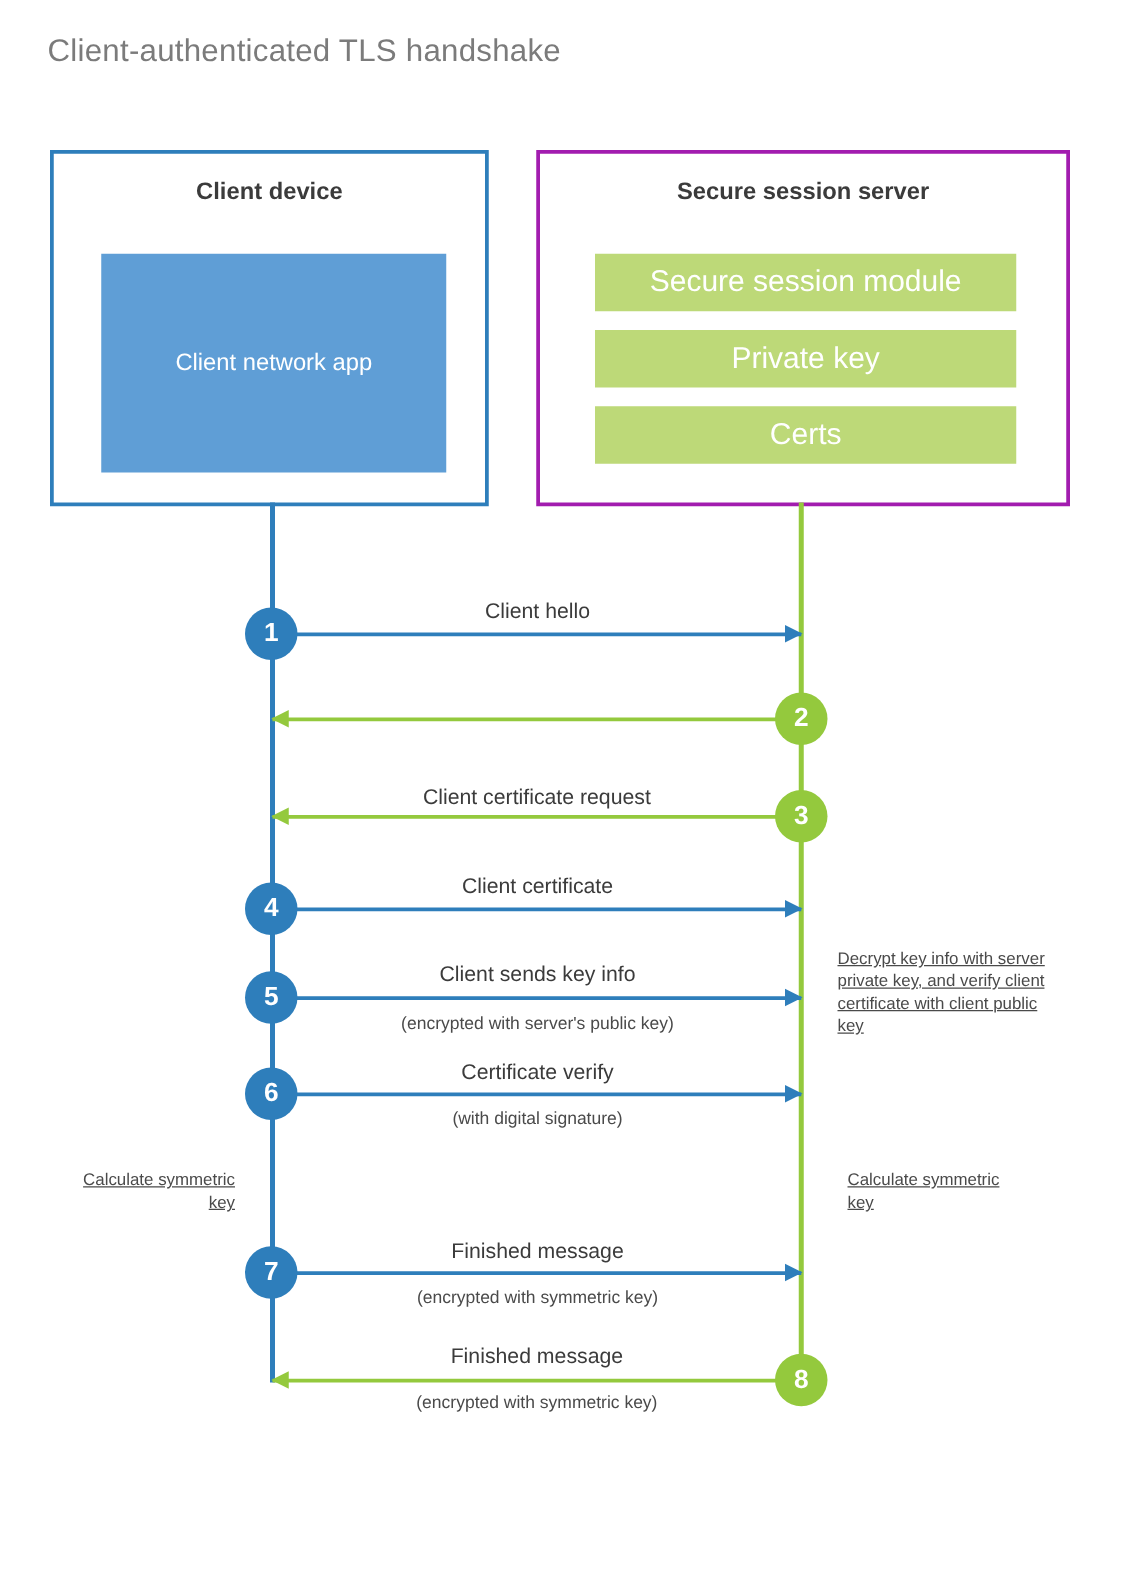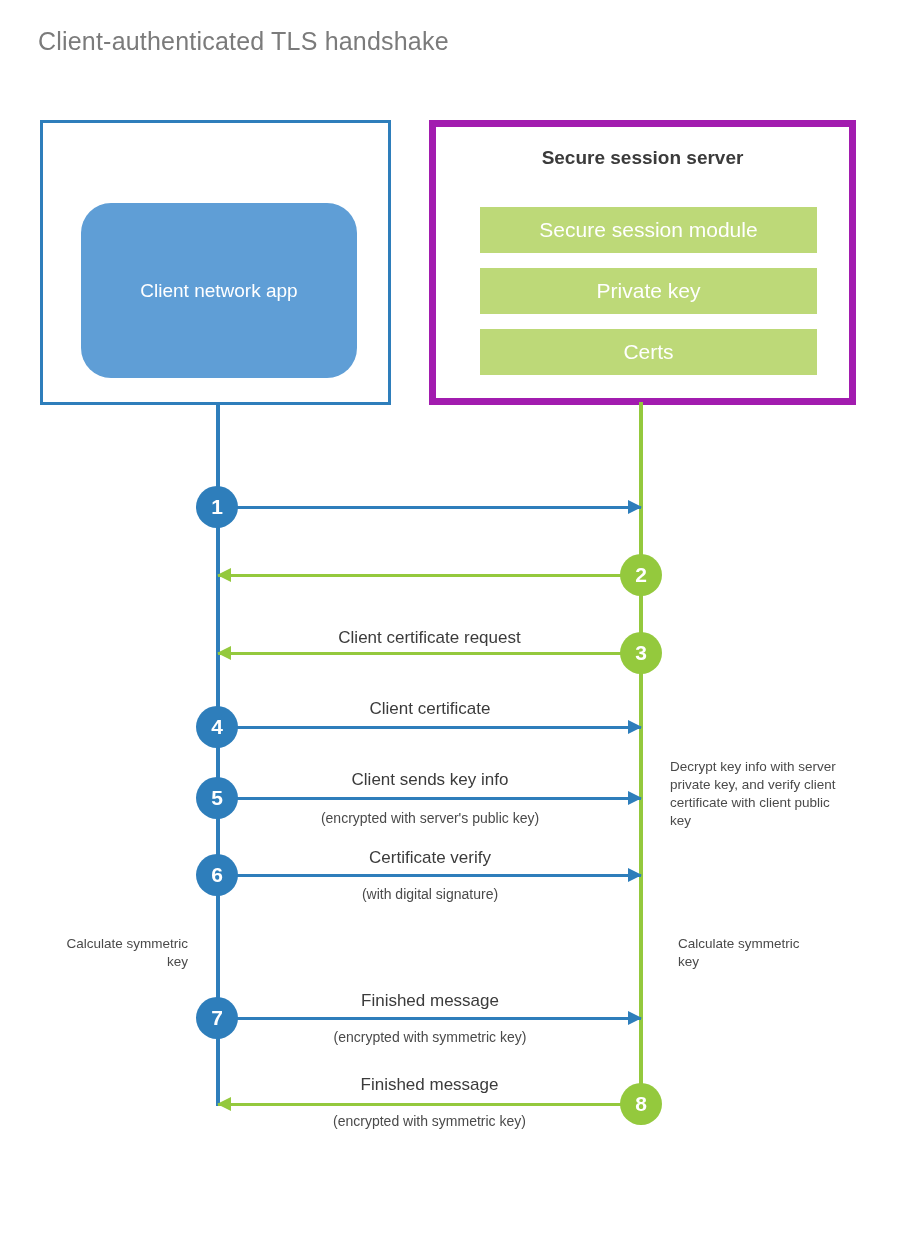--- a/index.html
+++ b/index.html
@@ -14,41 +14,41 @@
   
   .title{
     position:absolute;left:38px;top:27px;
     font-size:25px;font-weight:300;color:#7b7b7b;
     letter-spacing:.2px;white-space:nowrap;
   }
 
   
   .actor-box{position:absolute;background:#fff;box-sizing:border-box;}
   .actor-box.client{left:40px;top:120px;width:351px;height:285px;border:3px solid #2e7ebb;}
-  .actor-box.server{left:429px;top:120px;width:427px;height:285px;border:7px solid #a21caf;}
+  .actor-box.server{left:429px;top:120px;width:427px;height:285px;border:3px solid #a21caf;}
 
   .actor-title{
     position:absolute;left:0;right:0;top:20px;
     text-align:center;font-size:19px;font-weight:bold;color:#3b3b3b;
   }
 
   
   .app-block{
     position:absolute;left:38px;top:80px;width:276px;height:175px;
     background:#5f9ed6;color:#ffffff;
     display:flex;align-items:center;justify-content:center;
-    text-align:center;font-size:19px;line-height:26px;font-weight:400;border-radius:30px;
+    text-align:center;font-size:19px;line-height:26px;font-weight:400;
   }
 
   
   .bar-wrap{position:absolute;left:44px;top:80px;width:337px;}
   .bar{
     height:46px;background:#bdd978;color:#ffffff;
     display:flex;align-items:center;justify-content:center;
-    font-size:21px;font-weight:400;margin-bottom:15px;
+    font-size:24px;font-weight:400;margin-bottom:15px;
   }
 
   
   .lifeline{position:absolute;width:4px;}
   .lifeline.client{left:216px;background:#2e7ebb;}
   .lifeline.server{left:639px;background:#94c93d;}
 
   
   .msg{position:absolute;height:3px;}
   .msg.blue{background:#2e7ebb;}
@@ -69,48 +69,50 @@
   
   .msg-label{
     position:absolute;text-align:center;
     font-size:17px;color:#3b3b3b;white-space:nowrap;
   }
   .msg-sub{
     position:absolute;text-align:center;
     font-size:14px;color:#4a4a4a;white-space:nowrap;
   }
   .note{
-    position:absolute;font-size:13.5px;line-height:18px;color:#4a4a4a;
+    position:absolute;font-size:13.5px;line-height:18px;color:#4a4a4a;text-decoration:underline;
   }
   .note.right-al{text-align:right;}
   .note.left-al{text-align:left;}
 </style>
 </head>
 <body>
 
 <div id="stage">
 
   <div class="title">Client-authenticated TLS handshake</div>
 
   <div class="actor-box client">
+    <div class="actor-title">Client device</div>
     <div class="app-block">Client network app</div>
   </div>
 
   <div class="actor-box server">
     <div class="actor-title">Secure session server</div>
     <div class="bar-wrap">
       <div class="bar">Secure session module</div>
       <div class="bar">Private key</div>
       <div class="bar">Certs</div>
     </div>
   </div>
 
   <div class="lifeline client" style="top:402px;height:704px;"></div>
   <div class="lifeline server" style="top:402px;height:704px;"></div>
 
+  <div class="msg-label" style="left:218px;top:479px;width:424px;">Client hello</div>
   <div class="msg blue" style="left:218px;top:506px;width:423px;">
     <span class="head right"></span>
   </div>
   <div class="step blue" style="left:196px;top:486px;">1</div>
 
   <div class="msg green" style="left:218px;top:574px;width:423px;">
     <span class="head left"></span>
   </div>
   <div class="step green" style="left:620px;top:554px;">2</div>
 

